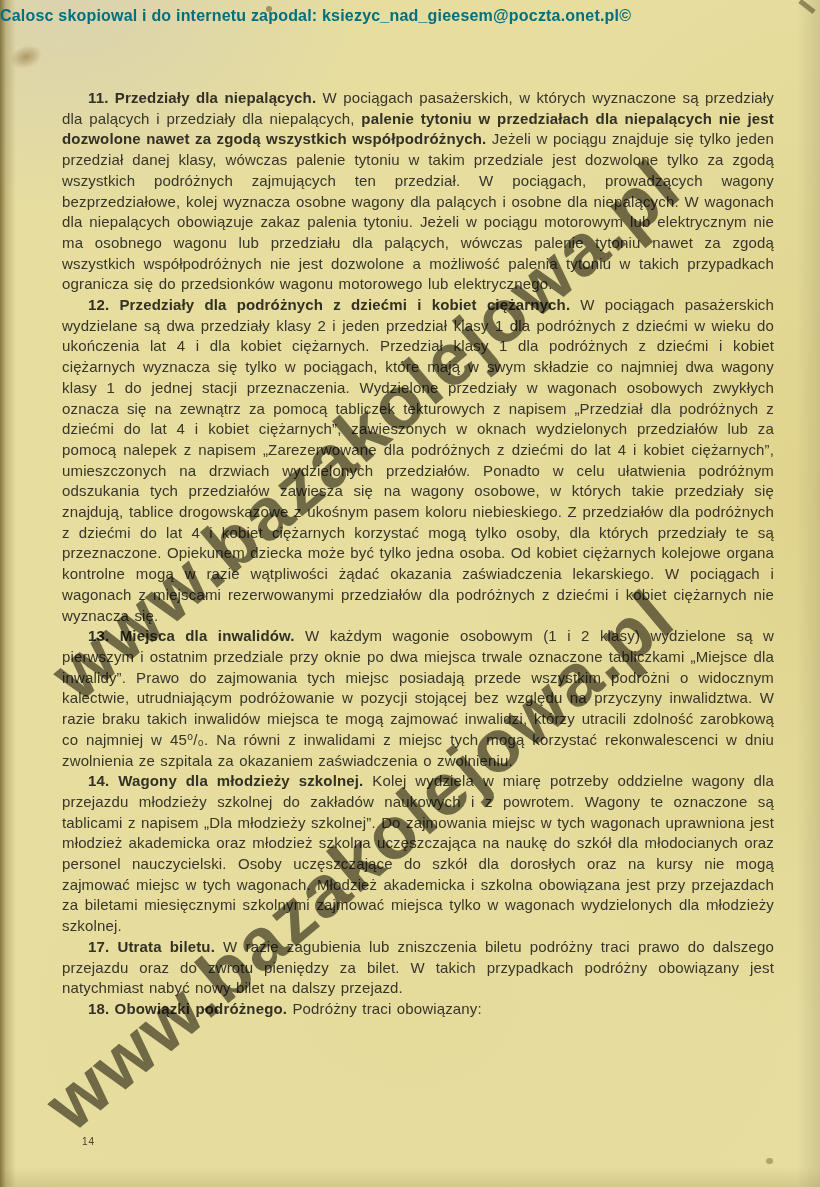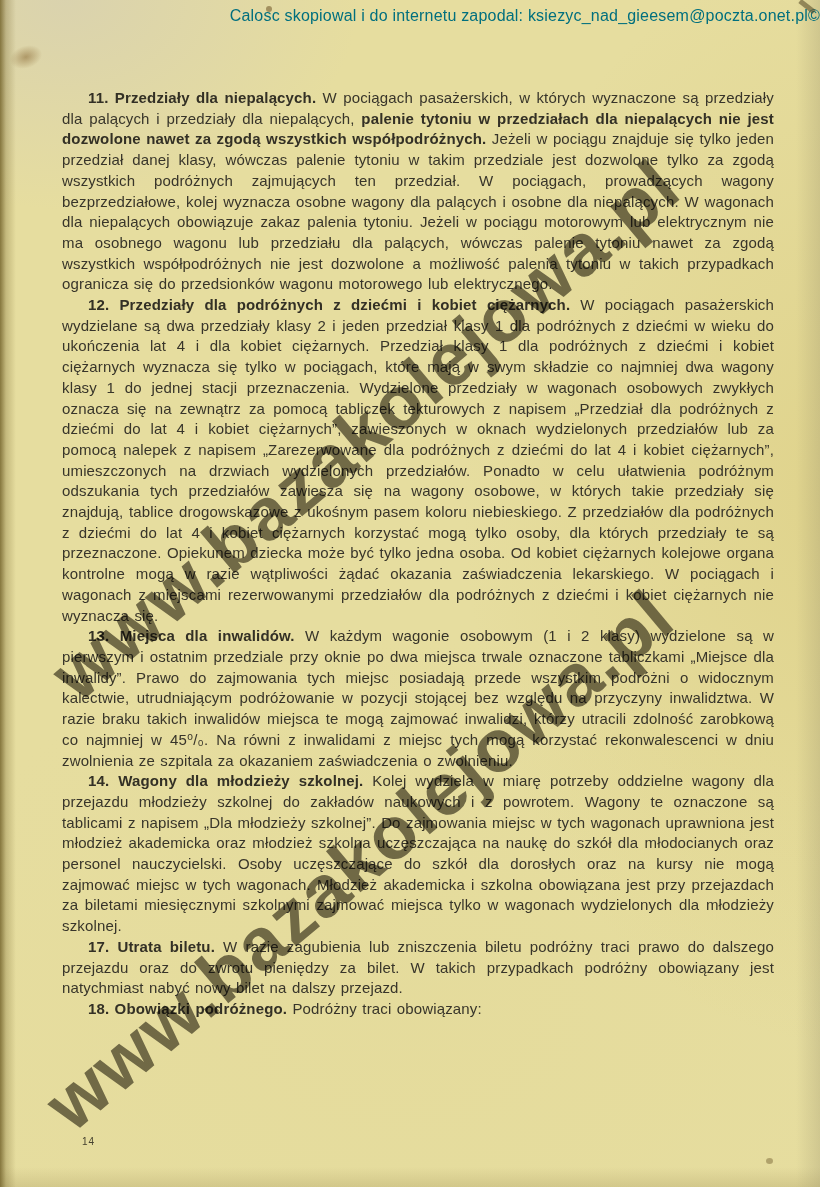--- a/index.html
+++ b/index.html
@@ -18,23 +18,23 @@
       linear-gradient(0deg, rgba(142,126,70,0.22) 0px, rgba(142,126,70,0) 20px),
       radial-gradient(ellipse 420px 300px at 8% 0%, rgba(208,202,186,0.55), rgba(208,202,186,0) 70%),
       radial-gradient(ellipse 520px 760px at 102% 42%, rgba(208,188,96,0.30), rgba(208,188,96,0) 72%),
       radial-gradient(ellipse 700px 500px at 50% 85%, rgba(226,216,150,0.35), rgba(226,216,150,0) 75%),
       #e6dd9f;
   }
 
   .header-credit {
     position: absolute;
     top: 7px; left: 0; right: 0;
-    text-align: right;
+    text-align: left;
     font-size: 16px;
-    font-weight: 400;
+    font-weight: 700;
     letter-spacing: 0.2px;
     color: #006f7e;
   }
 
   .body-text {
     position: absolute;
     left: 62px;
     top: 88px;
     width: 712px;
     font-size: 15px;

